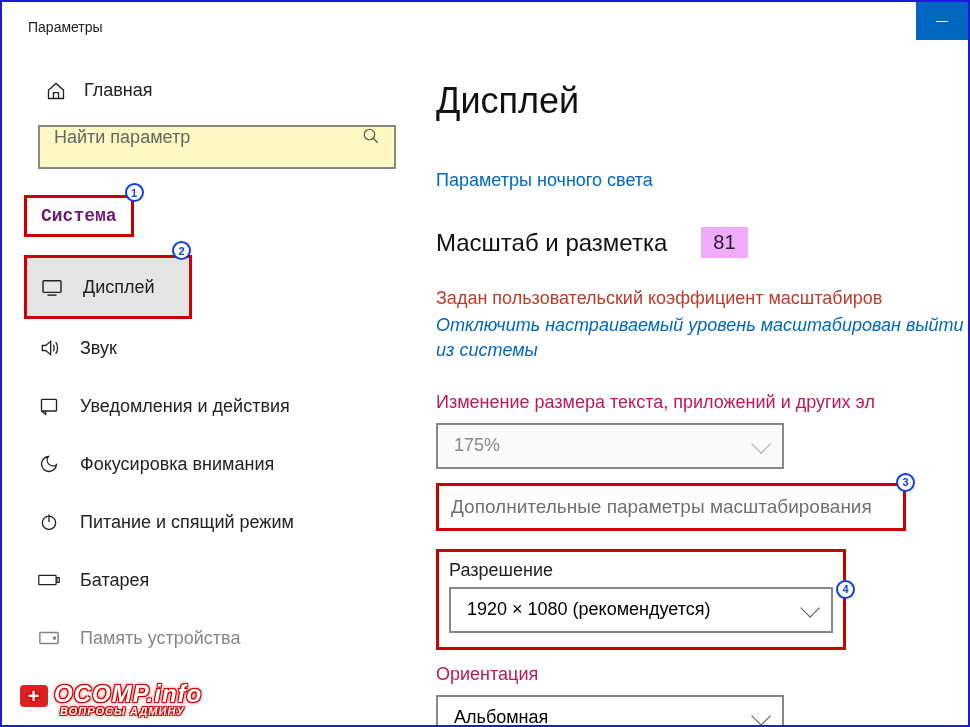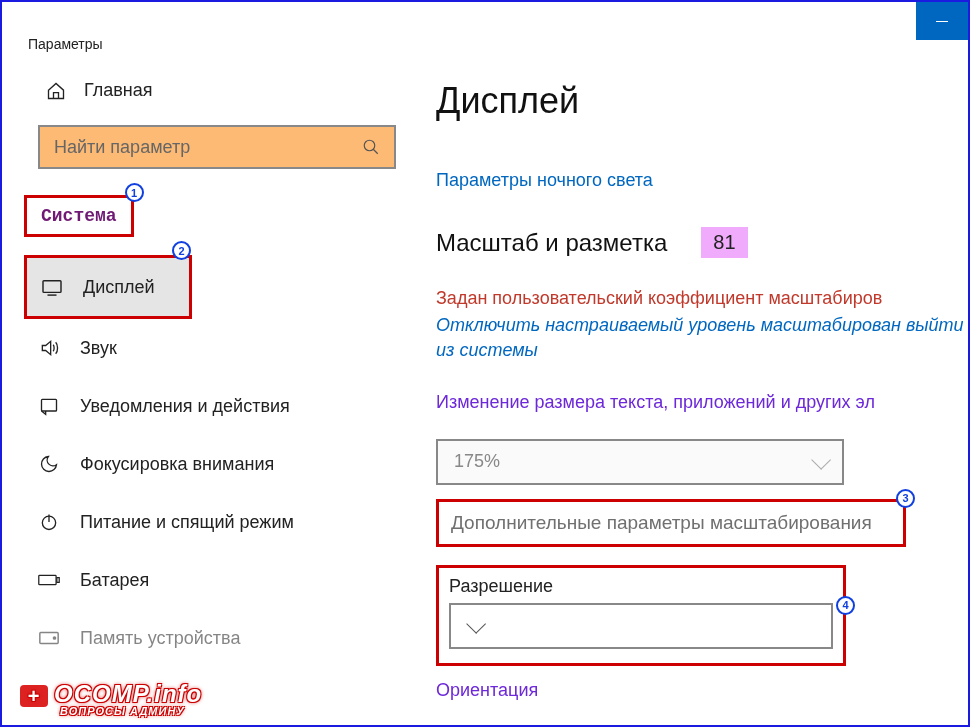--- a/index.html
+++ b/index.html
@@ -6,21 +6,21 @@
   body {
     font-family: "Segoe UI", Tahoma, sans-serif;
     background: #fff;
     width: 970px; height: 727px;
     overflow: hidden;
     position: relative;
     border: 2px solid #1a1ae0;
   }
   .titlebar {
     height: 50px;
-    display: flex; align-items: flex-end;
+    display: flex; align-items: center;
     padding-left: 26px;
     font-size: 14px;
     color: #222;
     position: relative;
   }
   .min-btn {
     position: absolute; right: 0; top: 0;
     width: 52px; height: 38px;
     background: #0067c0;
     display: flex; align-items: center; justify-content: center;
@@ -45,22 +45,22 @@
     display: flex; align-items: center;
     padding: 0 0 0 44px;
     font-size: 18px; color: #222;
     margin-bottom: 24px;
     gap: 18px;
   }
   .search-box {
     margin: 0 36px 26px 36px;
     height: 44px;
     border: 2px solid #888;
-    background: #fdba74;
-    display: flex; align-items: center;
+    background: #fef9c3;
+    display: flex; 
     padding: 0 14px;
     font-size: 18px; color: #666;
     justify-content: space-between;
   }
   .section-label-wrap {
     margin: 0 0 18px 22px;
     display: inline-block;
     position: relative;
   }
   .section-label {
@@ -120,31 +120,31 @@
   }
   .warn {
     color: #c0392b; font-size: 18px;
     margin-top: 28px; line-height: 1.4;
   }
   .link-multi {
     color: #0067c0; font-size: 18px;
     line-height: 1.4; margin-top: 2px; font-style: italic;
   }
   .field-label {
-    font-size: 18px; color: #6d28d9;
+    font-size: 18px; color: #be185d;
     margin-top: 28px;
   }
   .select {
-    margin-top: 26px;
+    margin-top: 10px;
     height: 46px;
     border: 2px solid #888;
     display: flex; align-items: center; justify-content: space-between;
     padding: 0 16px;
     font-size: 18px;
-    width: 408px;
+    width: 348px;
   }
   .select.disabled { color: #888; background: #fafafa; }
   .chev-down {
     width: 14px; height: 14px;
     border-right: 1.5px solid #555; border-bottom: 1.5px solid #555;
     transform: rotate(45deg) translateY(-3px);
   }
   .select.disabled .chev-down { border-color: #aaa; }
   .adv-link {
     margin-top: 14px;
@@ -314,20 +314,21 @@
 
     <div class="adv-link">
       <div class="badge" style="top:-13px; right:-12px;">3</div>
       <span>Дополнительные параметры масштабирования</span>
     </div>
 
     <div class="res-block">
       <div class="badge" style="top:28px; right:-12px;">4</div>
       <div class="lbl">Разрешение</div>
       <div class="select">
+        <span>1920 × 1080 (рекомендуется)</span>
         <span class="chev-down"></span>
       </div>
     </div>
 
     <div class="field-label" style="margin-top:14px;">Ориентация</div>
     <div class="select">
       <span>Альбомная</span>
       <span class="chev-down"></span>
     </div>
   </div>

